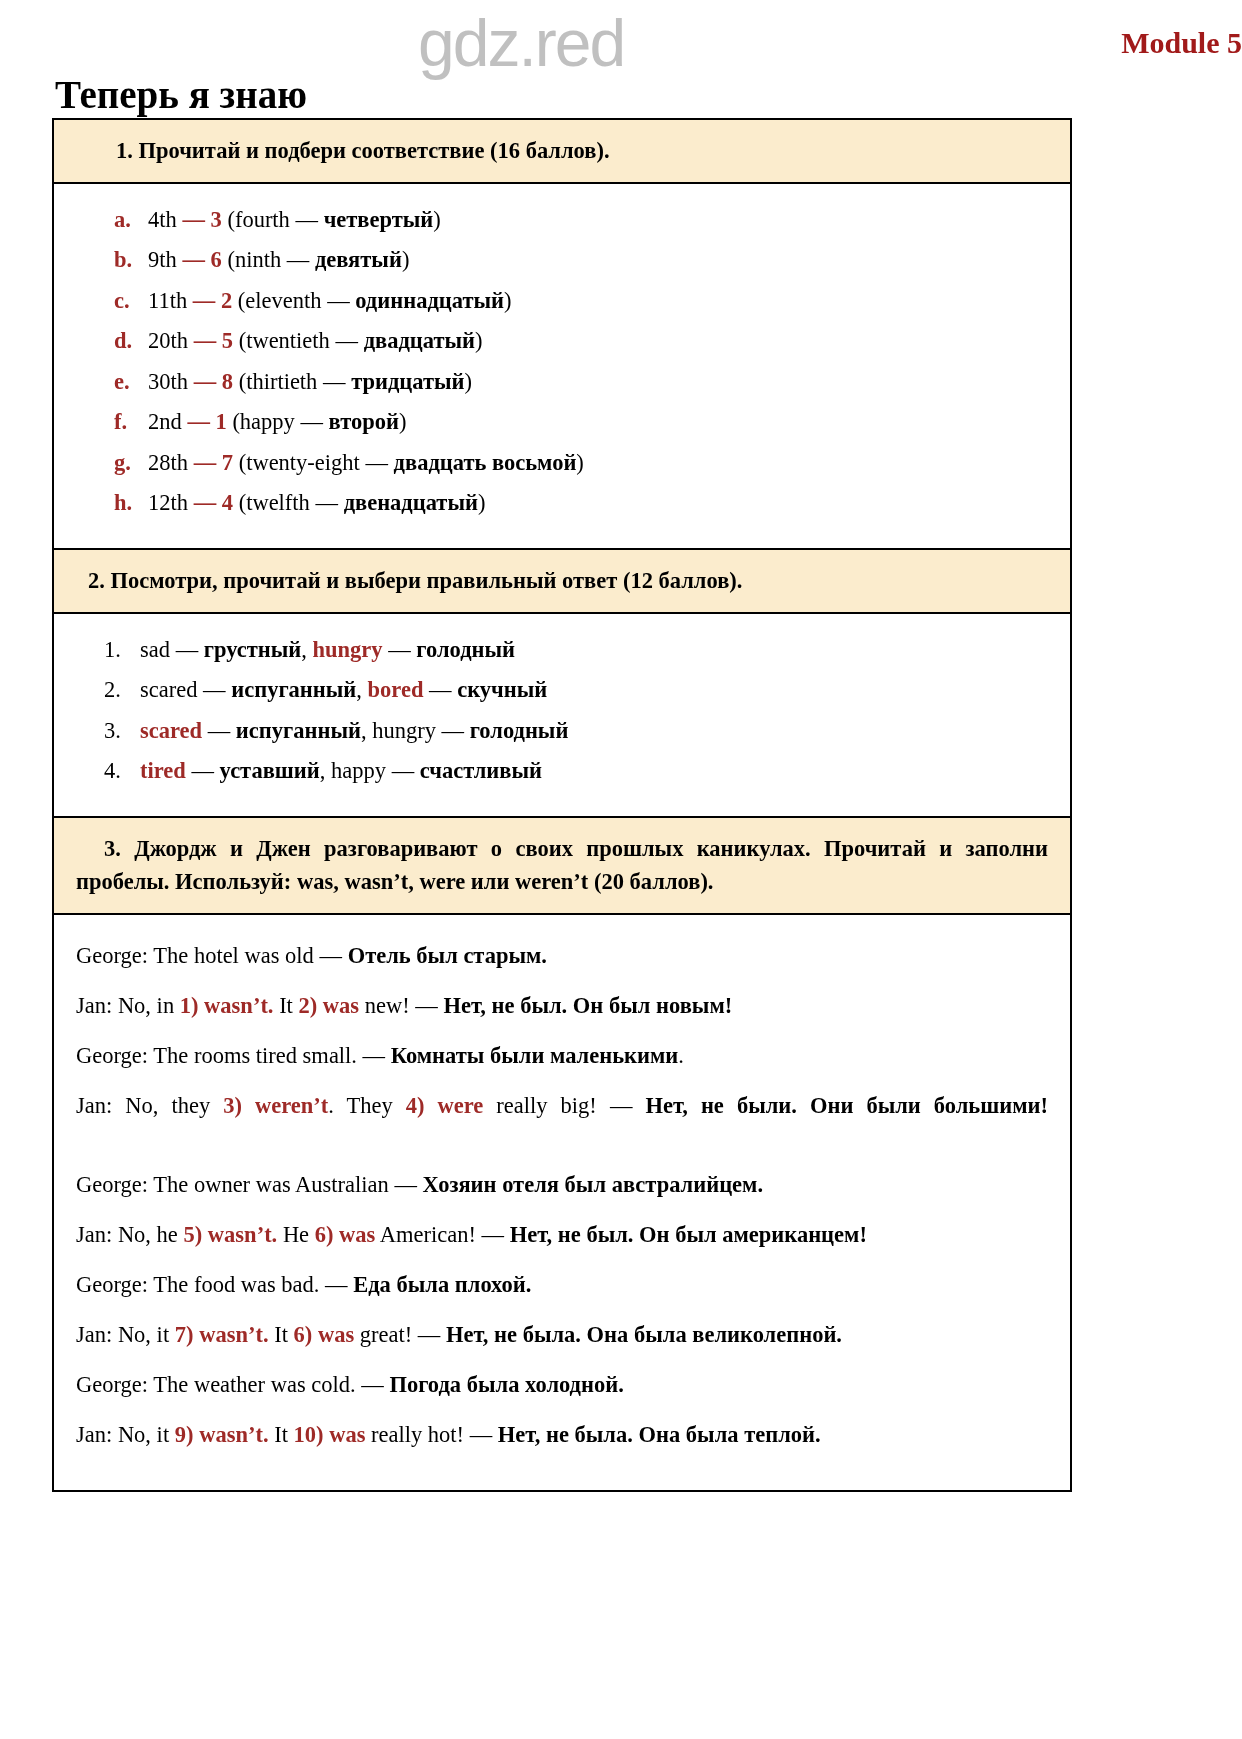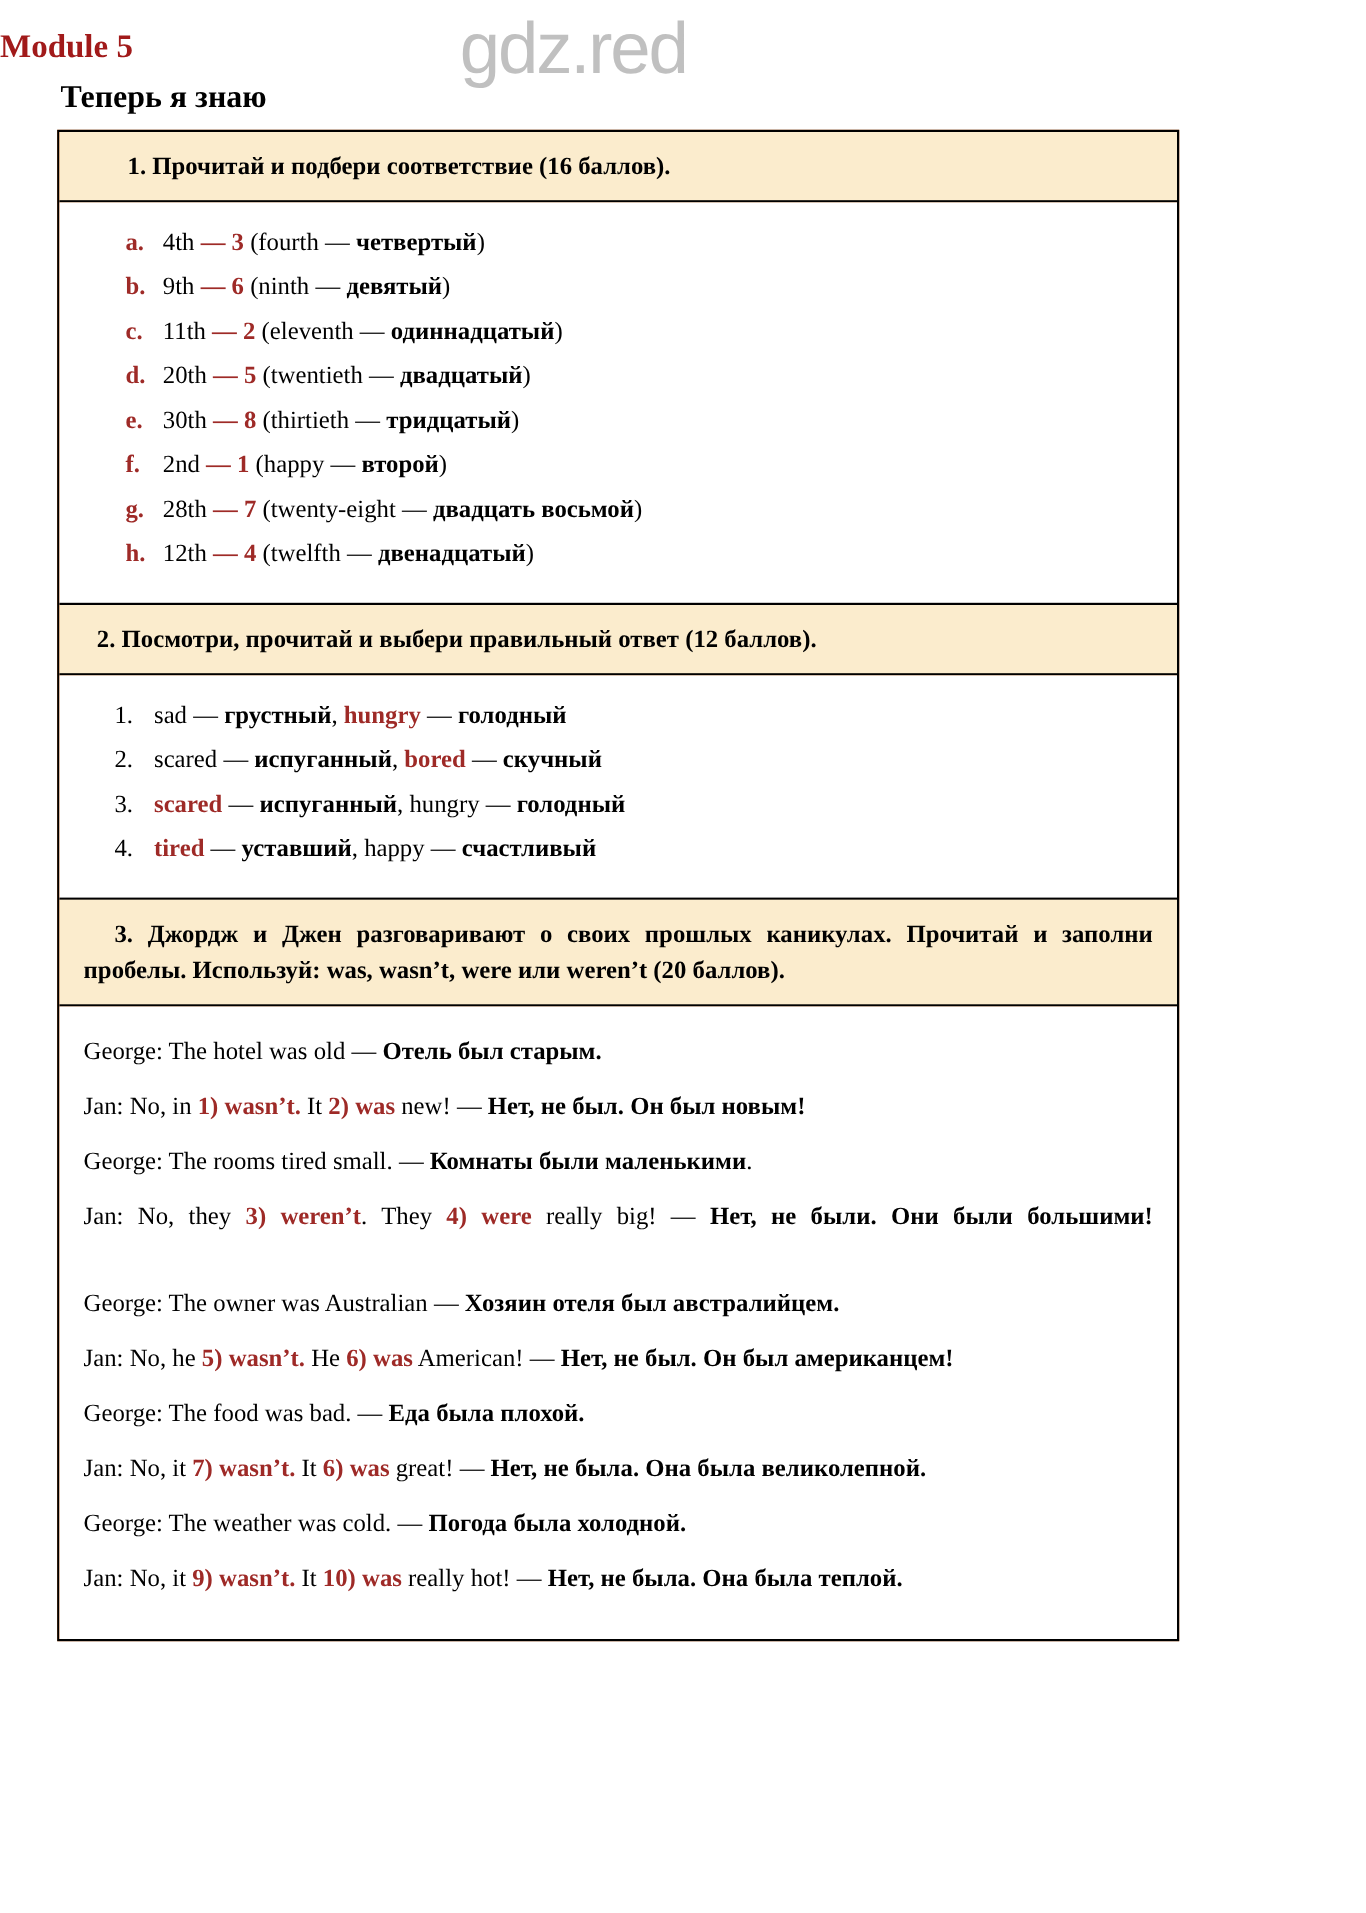--- a/index.html
+++ b/index.html
@@ -42,45 +42,45 @@
   .wm5 { left: 195px; top: 880px; font-size: 66px; }
   .wm6 { left: 640px; top: 1125px; font-size: 66px; }
   .wm7 { left: 180px; top: 1395px; font-size: 66px; }
 
   
   .module-title {
     position: absolute;
     left: 0;
     top: 26px;
     width: 1242px;
-    text-align: left;
+    text-align: right;
     font-size: 30px;
     font-weight: bold;
     color: #a11a1a;
     z-index: 8;
   }
   .know-title {
     position: absolute;
     left: 55px;
     top: 72px;
-    font-size: 29px;
+    font-size: 39px;
     font-weight: bold;
     color: #000;
     z-index: 8;
   }
 
   
   .frame {
     position: absolute;
     left: 52px;
     top: 118px;
     width: 1020px;
     border: 2px solid #000;
     box-sizing: border-box;
-    background: #f97316;
+    background: #000000;
     z-index: 6;
   }
   .band {
     background: #fbeccd;
     border-bottom: 2px solid #000;
     padding: 14px 22px 14px 22px;
     box-sizing: border-box;
   }
   .band-inner {
     font-size: 22.5px;

